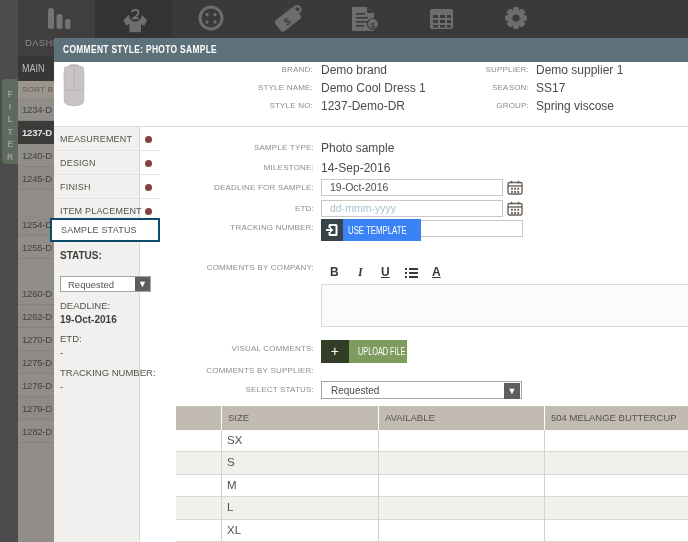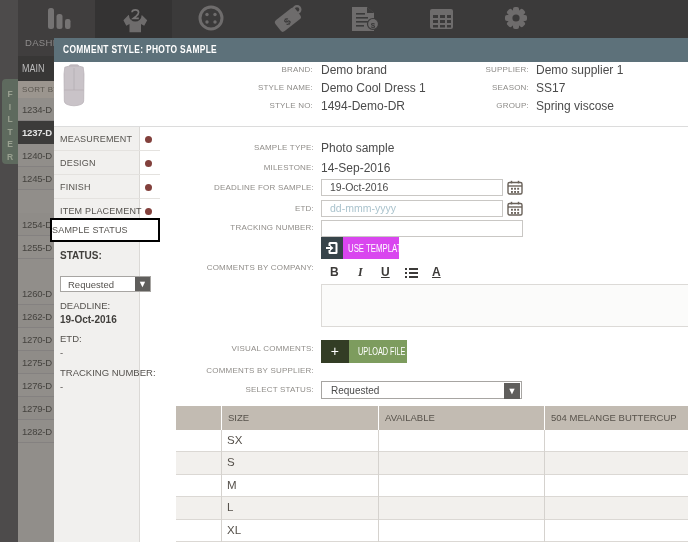--- a/index.html
+++ b/index.html
@@ -22,21 +22,21 @@
   
   #modal{left:54px;top:38px;width:634px;height:504px;background:#ffffff;}
   #titlebar{left:0;top:0;width:634px;height:24px;background:#5d717a;color:#fff;font-size:10px;font-weight:bold;line-height:24px;padding-left:9px;letter-spacing:0.4px;box-sizing:border-box;}
   #mheader{left:0;top:24px;width:634px;height:65px;background:#fff;border-bottom:1px solid #dcdcdc;box-sizing:border-box;}
   .hlabel{position:absolute;font-size:8px;color:#8d8b88;text-align:right;letter-spacing:0.2px;white-space:nowrap;}
   .hval{position:absolute;font-size:12px;color:#4b4b4b;white-space:nowrap;}
 
   #leftmenu{left:0;top:89px;width:86px;height:415px;background:#f1f0ee;border-right:1px solid #dbd9d6;box-sizing:border-box;}
   .mitem{position:absolute;left:0;width:106px;height:24px;border-bottom:1px solid #e4e2df;box-sizing:border-box;font-size:9px;letter-spacing:0.2px;color:#55524e;line-height:24px;padding-left:6px;}
   .dot{position:absolute;right:8px;top:9px;width:7px;height:7px;border-radius:50%;background:#82403c;}
-  #ssbox{position:absolute;left:-4px;top:91px;width:110px;height:24px;background:#fff;border:2px solid #000000;box-sizing:border-box;font-size:9px;letter-spacing:0.2px;color:#55524e;line-height:20px;}
+  #ssbox{position:absolute;left:-4px;top:91px;width:110px;height:24px;background:#fff;border:2px solid #0c4a6e;box-sizing:border-box;font-size:9px;letter-spacing:0.2px;color:#55524e;line-height:20px;padding-left:9px;}
   .lmtext{position:absolute;left:6px;font-size:9.5px;color:#55524e;white-space:nowrap;}
   .lmbold{font-weight:bold;color:#403e3b;font-size:10px;}
 
   #content{left:107px;top:89px;width:527px;height:415px;background:#fff;}
   .flabel{position:absolute;font-size:8px;color:#908d89;text-align:right;letter-spacing:0.2px;white-space:nowrap;right:374px;}
   .fval{position:absolute;left:160px;font-size:12px;color:#4b4b4b;white-space:nowrap;}
   .finput{position:absolute;left:160px;height:17px;border:1px solid #c9c7c4;box-sizing:border-box;background:#fff;font-size:10.5px;color:#4b4b4b;line-height:15px;padding-left:8px;}
   .cal{position:absolute;left:346px;width:16px;height:15px;}
 
   .btn{position:absolute;color:#fff;font-size:10px;font-weight:normal;letter-spacing:0.2px;}
@@ -146,21 +146,21 @@
         <rect x="7.5" y="0.8" width="9" height="3.4" rx="1.2" fill="#c9c3c8" stroke="#b4adb3" stroke-width="0.7"></rect>
         <path d="M2.8,3.2 L7.5,2 L16.5,2 L21.2,3.2 L22,10 L21.7,37 Q21.6,41.3 12,41.8 Q2.4,41.3 2.3,37 L2,10 Z" fill="#c9c3c8" stroke="#b4adb3" stroke-width="0.7"></path>
         <line x1="12" y1="4" x2="12" y2="26" stroke="#b4adb3" stroke-width="0.8"></line>
         <line x1="2.2" y1="26" x2="21.8" y2="26" stroke="#b4adb3" stroke-width="0.7"></line>
       </svg>
       <div class="hlabel" style="right:375px;top:3px;">BRAND:</div>
       <div class="hval" style="left:267px;top:1px;">Demo brand</div>
       <div class="hlabel" style="right:375px;top:21px;">STYLE NAME:</div>
       <div class="hval" style="left:267px;top:19px;">Demo Cool Dress 1</div>
       <div class="hlabel" style="right:375px;top:39px;">STYLE NO:</div>
-      <div class="hval" style="left:267px;top:37px;">1494-Demo-DR</div>
+      <div class="hval" style="left:267px;top:37px;">1237-Demo-DR</div>
       <div class="hlabel" style="right:159px;top:3px;">SUPPLIER:</div>
       <div class="hval" style="left:482px;top:1px;">Demo supplier 1</div>
       <div class="hlabel" style="right:159px;top:21px;">SEASON:</div>
       <div class="hval" style="left:482px;top:19px;">SS17</div>
       <div class="hlabel" style="right:159px;top:39px;">GROUP:</div>
       <div class="hval" style="left:482px;top:37px;">Spring viscose</div>
     </div>
 
     <div id="leftmenu" class="abs">
       <div class="mitem" style="top:0px;">MEASUREMENT<span class="dot"></span></div>
@@ -214,21 +214,21 @@
             <rect x="7.1" y="7.8" width="1.9" height="1.9"></rect>
             <rect x="10.2" y="7.8" width="1.9" height="1.9"></rect>
           <rect x="4" y="11" width="1.9" height="1.9"></rect>
             <rect x="7.1" y="11" width="1.9" height="1.9"></rect>
             <rect x="10.2" y="11" width="1.9" height="1.9"></rect>
         </g>
       </svg>
       <div class="flabel" style="top:96px;">TRACKING NUMBER:</div>
       <div class="finput" style="top:93px;width:202px;"></div>
 
-      <div class="btn" id="btn-template" style="left:160px;top:110px;width:78px;height:22px;background:#d946ef;">
+      <div class="btn" id="btn-template" style="left:160px;top:92px;width:100px;height:22px;background:#3b82f6;">
         <span class="ic" style="width:22px;height:22px;background:#37444a;"></span>
         <svg style="position:absolute;left:4px;top:4px;" width="14" height="14" viewBox="0 0 14 14">
           <path d="M5,1 L11,1 Q12.5,1 12.5,2.5 L12.5,11.5 Q12.5,13 11,13 L5,13 Q3.5,13 3.5,11.5 L3.5,9 L5.5,9 L5.5,10.5 Q5.5,11 6,11 L10,11 Q10.5,11 10.5,10.5 L10.5,3.5 Q10.5,3 10,3 L6,3 Q5.5,3 5.5,3.5 L5.5,5 L3.5,5 L3.5,2.5 Q3.5,1 5,1 Z" fill="#fff"></path>
           <path d="M1,6 L5,6 L5,4 L8.5,7 L5,10 L5,8 L1,8 Z" fill="#fff"></path>
         </svg>
         <span style="position:absolute;left:27px;top:6px;font-size:10px;white-space:nowrap;letter-spacing:0;transform:scaleX(0.78);transform-origin:0 0;">USE TEMPLATE</span>
       </div>
 
       <div class="flabel" style="top:136px;">COMMENTS BY COMPANY:</div>
       <div id="editbar" class="abs" style="left:160px;top:138px;width:240px;height:16px;font-size:12px;color:#3c3a38;">

